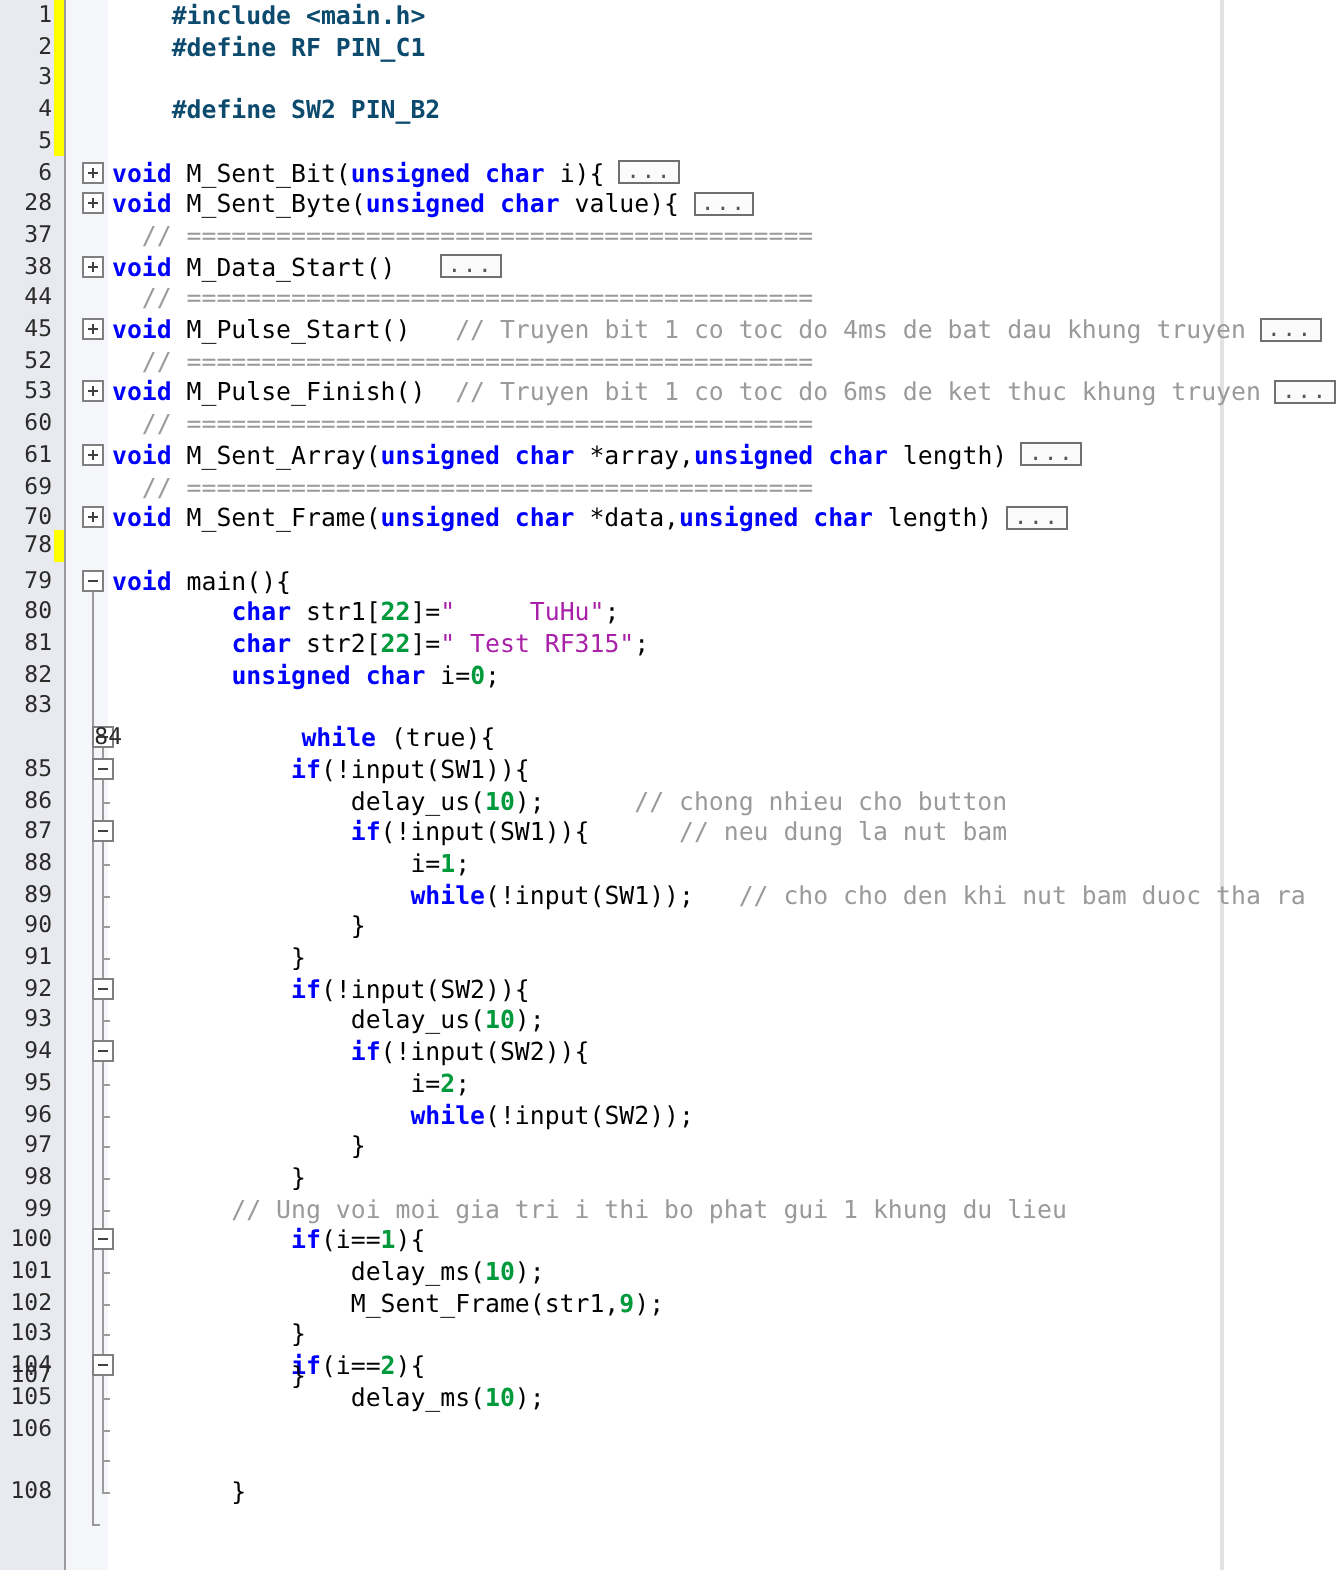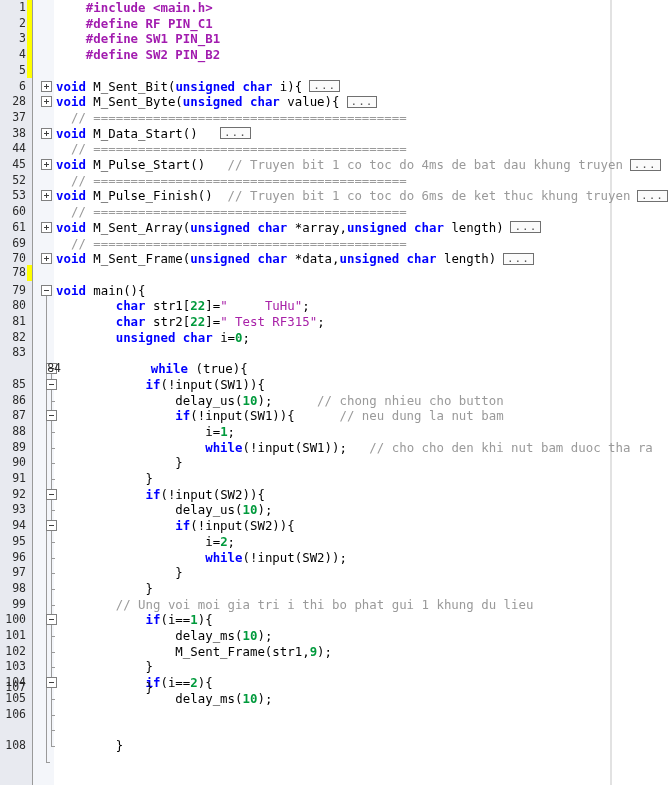--- a/index.html
+++ b/index.html
@@ -83,21 +83,21 @@
     position: absolute;
     left: 56px; top: 0;
     font-size: 12.4px;
     color: #000000;
     white-space: pre;
     letter-spacing: 0px;
   }
 
   
   .kw      { color: #0000ff; font-weight: bold; }
-  .pre     { color: #a21caf; font-weight: bold; margin-top: 48px; }
+  .pre     { color: #0c4a6e; font-weight: bold; margin-top: 48px; }
   .cmt     { color: #9a9a9a; }
   .num     { color: #009a3c; font-weight: bold; }
   .str     { color: #a821a8; }
   .pun     { color: #000000; }
 
   
   .foldbox {
     position: absolute;
     width: 11px; height: 11px;
     border: 1px solid #808080;
@@ -190,21 +190,21 @@
       <div class="foldtick" style="left: 51px; top: 636px;"></div>
       <div class="foldtick" style="left: 51px; top: 651.7px;"></div>
       <div class="foldtick" style="left: 51px; top: 667.4px;"></div>
       <div class="foldtick" style="left: 51px; top: 698.8px;"></div>
       <div class="foldtick" style="left: 51px; top: 714.5px;"></div>
       <div class="foldtick" style="left: 51px; top: 730.2px;"></div>
     </div>
   <div id="rows">
       <div class="row" style="top: 0px;"><span class="lnum">1</span><span class="chg"></span><span class="code"><span class="pun">    </span><span class="pre">#include &lt;main.h&gt;</span></span></div>
       <div class="row" style="top: 15.7px;"><span class="lnum">2</span><span class="chg"></span><span class="code"><span class="pun">    </span><span class="pre">#define RF PIN_C1</span></span></div>
-      <div class="row" style="top: 31.4px;"><span class="lnum">3</span><span class="chg"></span><span class="code"><span class="pun">    </span><span class="pre">#define SW1 PIN_B1</span></span></div>
+      <div class="row" style="top: 31.4px;"><span class="lnum">3</span><span class="chg"></span></div>
       <div class="row" style="top: 47.1px;"><span class="lnum">4</span><span class="chg"></span><span class="code"><span class="pun">    </span><span class="pre">#define SW2 PIN_B2</span></span></div>
       <div class="row" style="top: 62.8px;"><span class="lnum">5</span><span class="chg"></span><span class="code"></span></div>
       <div class="row" style="top: 78.5px;"><span class="lnum">6</span><span class="code"><span class="kw">void</span><span class="pun"> M_Sent_Bit(</span><span class="kw">unsigned char</span><span class="pun"> i){ </span></span><span class="ellipsis" style="left: 309.3px;">...</span></div>
       <div class="row" style="top: 94.2px;"><span class="lnum">28</span><span class="code"><span class="kw">void</span><span class="pun"> M_Sent_Byte(</span><span class="kw">unsigned char</span><span class="pun"> value){ </span></span><span class="ellipsis" style="left: 346.55px;">...</span></div>
       <div class="row" style="top: 109.9px;"><span class="lnum">37</span><span class="code"><span class="cmt">  // ==========================================</span></span></div>
       <div class="row" style="top: 125.6px;"><span class="lnum">38</span><span class="code"><span class="kw">void</span><span class="pun"> M_Data_Start()   </span></span><span class="ellipsis" style="left: 219.9px;">...</span></div>
       <div class="row" style="top: 141.3px;"><span class="lnum">44</span><span class="code"><span class="cmt">  // ==========================================</span></span></div>
       <div class="row" style="top: 157px;"><span class="lnum">45</span><span class="code"><span class="kw">void</span><span class="pun"> M_Pulse_Start()   </span><span class="cmt">// Truyen bit 1 co toc do 4ms de bat dau khung truyen </span></span><span class="ellipsis" style="left: 629.65px;">...</span></div>
       <div class="row" style="top: 172.7px;"><span class="lnum">52</span><span class="code"><span class="cmt">  // ==========================================</span></span></div>
       <div class="row" style="top: 188.4px;"><span class="lnum">53</span><span class="code"><span class="kw">void</span><span class="pun"> M_Pulse_Finish()  </span><span class="cmt">// Truyen bit 1 co toc do 6ms de ket thuc khung truyen </span></span><span class="ellipsis" style="left: 637.1px;">...</span></div>

